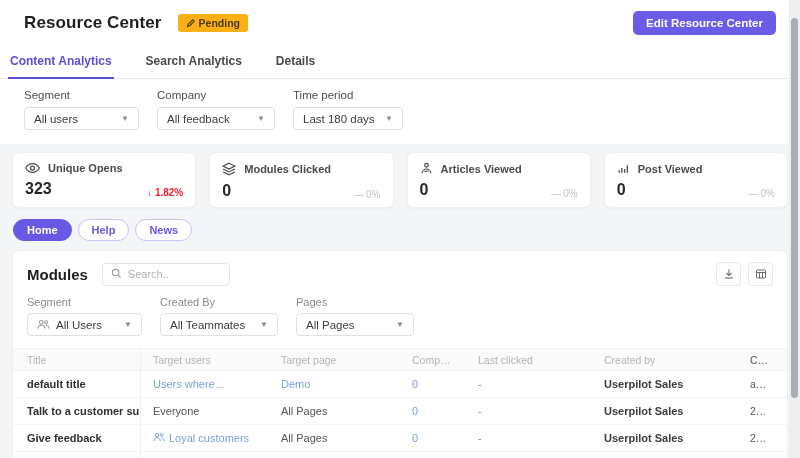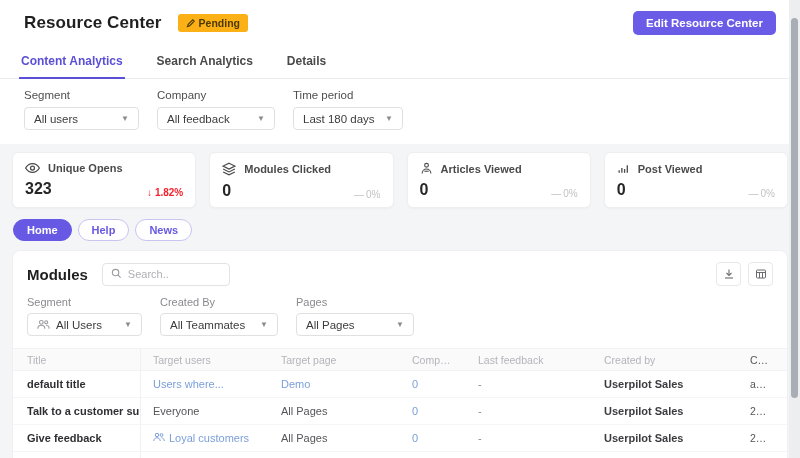--- a/index.html
+++ b/index.html
@@ -9,21 +9,21 @@
   
   .top-section { background:#fff; padding-top:8px; }
   .header-row { display:flex; align-items:center; padding:0 24px; height:30px; }
   .page-title { font-size:17px; font-weight:700; color:#1f1f1f; letter-spacing:.1px; }
   .status-badge { margin-left:16px; background:#fbb116; color:#4d3a02; font-size:10.5px; font-weight:700;
                   border-radius:3px; padding:3px 8px 3px 8px; display:inline-flex; align-items:center; gap:4px; }
   .status-badge svg { display:block; }
   .edit-btn { margin-left:auto; background:#6b5ce7; color:#fff; border:none; border-radius:5px;
               font-size:11.5px; font-weight:700; padding:6px 13px; cursor:pointer; font-family:inherit; }
 
-  .tabs-row { display:flex; gap:30px; padding:0 19px; margin-top:10px; border-bottom:1px solid #ececee; }
+  .tabs-row { display:flex; gap:30px; padding:0 8px; margin-top:10px; border-bottom:1px solid #ececee; }
   .tab { font-size:12px; font-weight:600; color:#4a4a4a; padding:6px 2px 9px; cursor:pointer; }
   .tab.active { color:#5a4fd6; border-bottom:2px solid #5a4fd6; margin-bottom:-1px; }
 
   .filters-row { display:flex; gap:18px; padding:10px 24px 14px; background:#fff; }
   .filter-group .f-label { font-size:11.5px; color:#4f4f4f; margin-bottom:6px; }
   .select-box { background:#fff; border:1px solid #e0e0e2; border-radius:4px; height:23px;
                 display:flex; align-items:center; justify-content:space-between; padding:0 9px;
                 font-size:11.5px; color:#3c3c3c; cursor:pointer; gap:8px; }
   .caret { font-size:8px; color:#8c8c8c; }
   .w1{width:115px;} .w2{width:118px;} .w3{width:110px;}
@@ -285,21 +285,21 @@
         </div>
       </div>
     </div>
 
     <div class="tbl">
       <div class="thead">
         <div class="cell first title-col">Title</div>
         <div class="cell">Target users</div>
         <div class="cell">Target page</div>
         <div class="cell">Company</div>
-        <div class="cell">Last feedback</div>
+        <div class="cell">Last clicked</div>
         <div class="cell">Created by</div>
         <div class="cell created-col">Cre.</div>
       </div>
       <div id="table-body">
           <div class="trow">
             <div class="cell first title-col row-title">default title</div>
             <div class="cell "><span class="lnk">
                 <span>Users where...</span>
               </span></div>
             <div class="cell "><span class="lnk">Demo</span></div>

